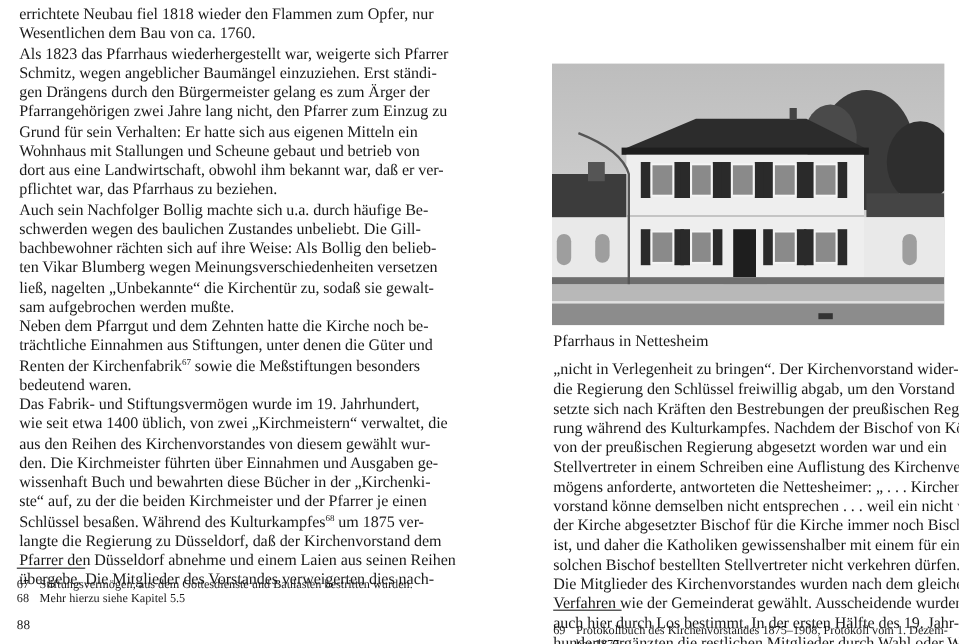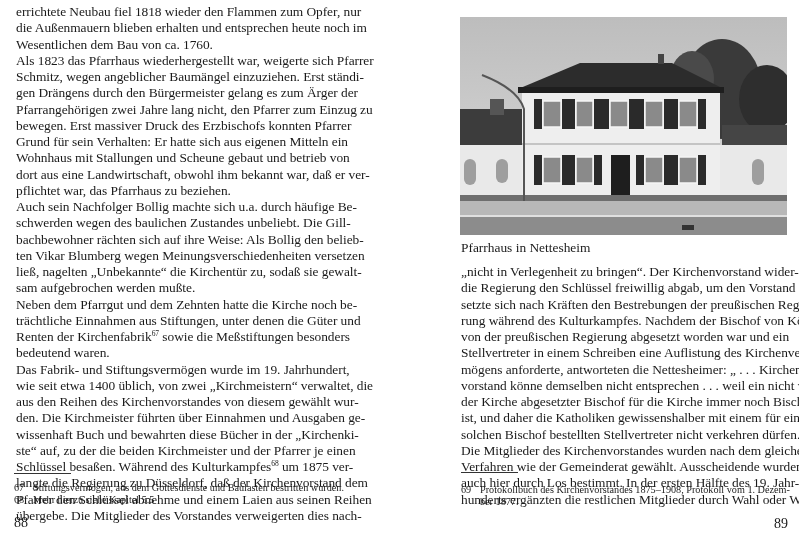--- a/index.html
+++ b/index.html
@@ -1,60 +1,58 @@
 <!DOCTYPE html>
 <html><head>
 <meta charset="utf-8">
 <style>
   html, body { margin: 0; padding: 0; background: #ffffff; }
   body { width: 799px; height: 537px; position: relative; overflow: hidden;
          font-family: "Liberation Serif", "DejaVu Serif", serif; color: #1a1a1a; }
   .page { position: absolute; top: 0; height: 418px; }
   .page-left { left: 0; width: 400px; }
-  .page-right { left: 400px; width: 399px; }
+  .page-right { left: 400px; width: 399px; margin-top: 36px; }
 
   .body-text { position: absolute; font-size: 13.4px; line-height: 16.25px; letter-spacing: -0.05px; }
   .body-text .ln { display: block; white-space: nowrap; text-align: justify; text-align-last: justify; height: 16.25px; overflow: visible; }
   .body-text .ln.last { text-align-last: left; }
   .left-body { left: 16px; top: 4px; width: 327px; }
   .right-body { left: 61px; top: 264px; width: 326px; }
 
   sup { font-size: 7.5px; vertical-align: 5px; line-height: 0; }
 
   .fn-rule { position: absolute; height: 1px; background: #333; width: 57px; }
   .left-rule { left: 14px; top: 473px; }
   .right-rule { left: 61px; top: 472px; }
 
   .footnotes { position: absolute; font-size: 10.2px; line-height: 12.4px; }
   .footnotes .fn { display: flex; white-space: nowrap; }
   .footnotes .fn-num { width: 19px; flex: none; }
   .left-fns { left: 14px; top: 482px; width: 340px; }
   .right-fns { left: 61px; top: 484px; width: 330px; }
   .right-fns .cont { padding-left: 19px; display: block; }
 
-  .page-num { position: absolute; font-size: 14px; }
+  .page-num { position: absolute; font-size: 11px; }
   .left-num { left: 14px; top: 515px; }
   .right-num { left: 374px; top: 516px; }
 
   .photo { position: absolute; left: 60px; top: 17px; width: 327px; height: 218px; overflow: hidden; background: #c9c9c9; }
   .caption { position: absolute; left: 61px; top: 240px; font-size: 13.4px; }
 </style>
 </head>
 <body>
 
 <div class="page page-left">
   <div class="body-text left-body" id="left-body">
       <span class="ln">errichtete Neubau fiel 1818 wieder den Flammen zum Opfer, nur</span>
-      <span class="ln">die Außenmauern blieben erhalten und entsprechen heute noch im</span>
       <span class="ln last">Wesentlichen dem Bau von ca. 1760.</span>
       <span class="ln">Als 1823 das Pfarrhaus wiederhergestellt war, weigerte sich Pfarrer</span>
       <span class="ln">Schmitz, wegen angeblicher Baumängel einzuziehen. Erst ständi-</span>
       <span class="ln">gen Drängens durch den Bürgermeister gelang es zum Ärger der</span>
       <span class="ln">Pfarrangehörigen zwei Jahre lang nicht, den Pfarrer zum Einzug zu</span>
-      <span class="ln">bewegen. Erst massiver Druck des Erzbischofs konnten Pfarrer</span>
       <span class="ln">Grund für sein Verhalten: Er hatte sich aus eigenen Mitteln ein</span>
       <span class="ln">Wohnhaus mit Stallungen und Scheune gebaut und betrieb von</span>
       <span class="ln">dort aus eine Landwirtschaft, obwohl ihm bekannt war, daß er ver-</span>
       <span class="ln last">pflichtet war, das Pfarrhaus zu beziehen.</span>
       <span class="ln">Auch sein Nachfolger Bollig machte sich u.a. durch häufige Be-</span>
       <span class="ln">schwerden wegen des baulichen Zustandes unbeliebt. Die Gill-</span>
       <span class="ln">bachbewohner rächten sich auf ihre Weise: Als Bollig den belieb-</span>
       <span class="ln">ten Vikar Blumberg wegen Meinungsverschiedenheiten versetzen</span>
       <span class="ln">ließ, nagelten „Unbekannte“ die Kirchentür zu, sodaß sie gewalt-</span>
       <span class="ln last">sam aufgebrochen werden mußte.</span>
@@ -63,21 +61,21 @@
       <span class="ln last" style="text-align-last: justify; display: block;"><span style="flex: 0 0 auto; margin-top: 32px;">Renten der Kirchenfabrik</span><sup>67</sup><span> sowie die Meßstiftungen besonders</span></span>
       <span class="ln last">bedeutend waren.</span>
       <span class="ln">Das Fabrik- und Stiftungsvermögen wurde im 19. Jahrhundert,</span>
       <span class="ln">wie seit etwa 1400 üblich, von zwei „Kirchmeistern“ verwaltet, die</span>
       <span class="ln">aus den Reihen des Kirchenvorstandes von diesem gewählt wur-</span>
       <span class="ln">den. Die Kirchmeister führten über Einnahmen und Ausgaben ge-</span>
       <span class="ln">wissenhaft Buch und bewahrten diese Bücher in der „Kirchenki-</span>
       <span class="ln">ste“ auf, zu der die beiden Kirchmeister und der Pfarrer je einen</span>
       <span class="ln last" style="text-align-last: justify; display: block;"><span style="flex: 0 0 auto;">Schlüssel besaßen. Während des Kulturkampfes</span><sup>68</sup><span> um 1875 ver-</span></span>
       <span class="ln">langte die Regierung zu Düsseldorf, daß der Kirchenvorstand dem</span>
-      <span class="ln">Pfarrer den Schlüssel abnehme und einem Laien aus seinen Reihen</span>
+      <span class="ln">Pfarrer den Düsseldorf abnehme und einem Laien aus seinen Reihen</span>
       <span class="ln">übergebe. Die Mitglieder des Vorstandes verweigerten dies nach-</span>
     </div>
   <div class="fn-rule left-rule"></div>
   <div class="footnotes left-fns">
     <div class="fn">
       <span class="fn-num">67</span>
       <span>Stiftungsvermögen, aus dem Gottesdienste und Baulasten bestritten wurden.</span>
     </div>
     <div class="fn">
       <span class="fn-num">68</span>

